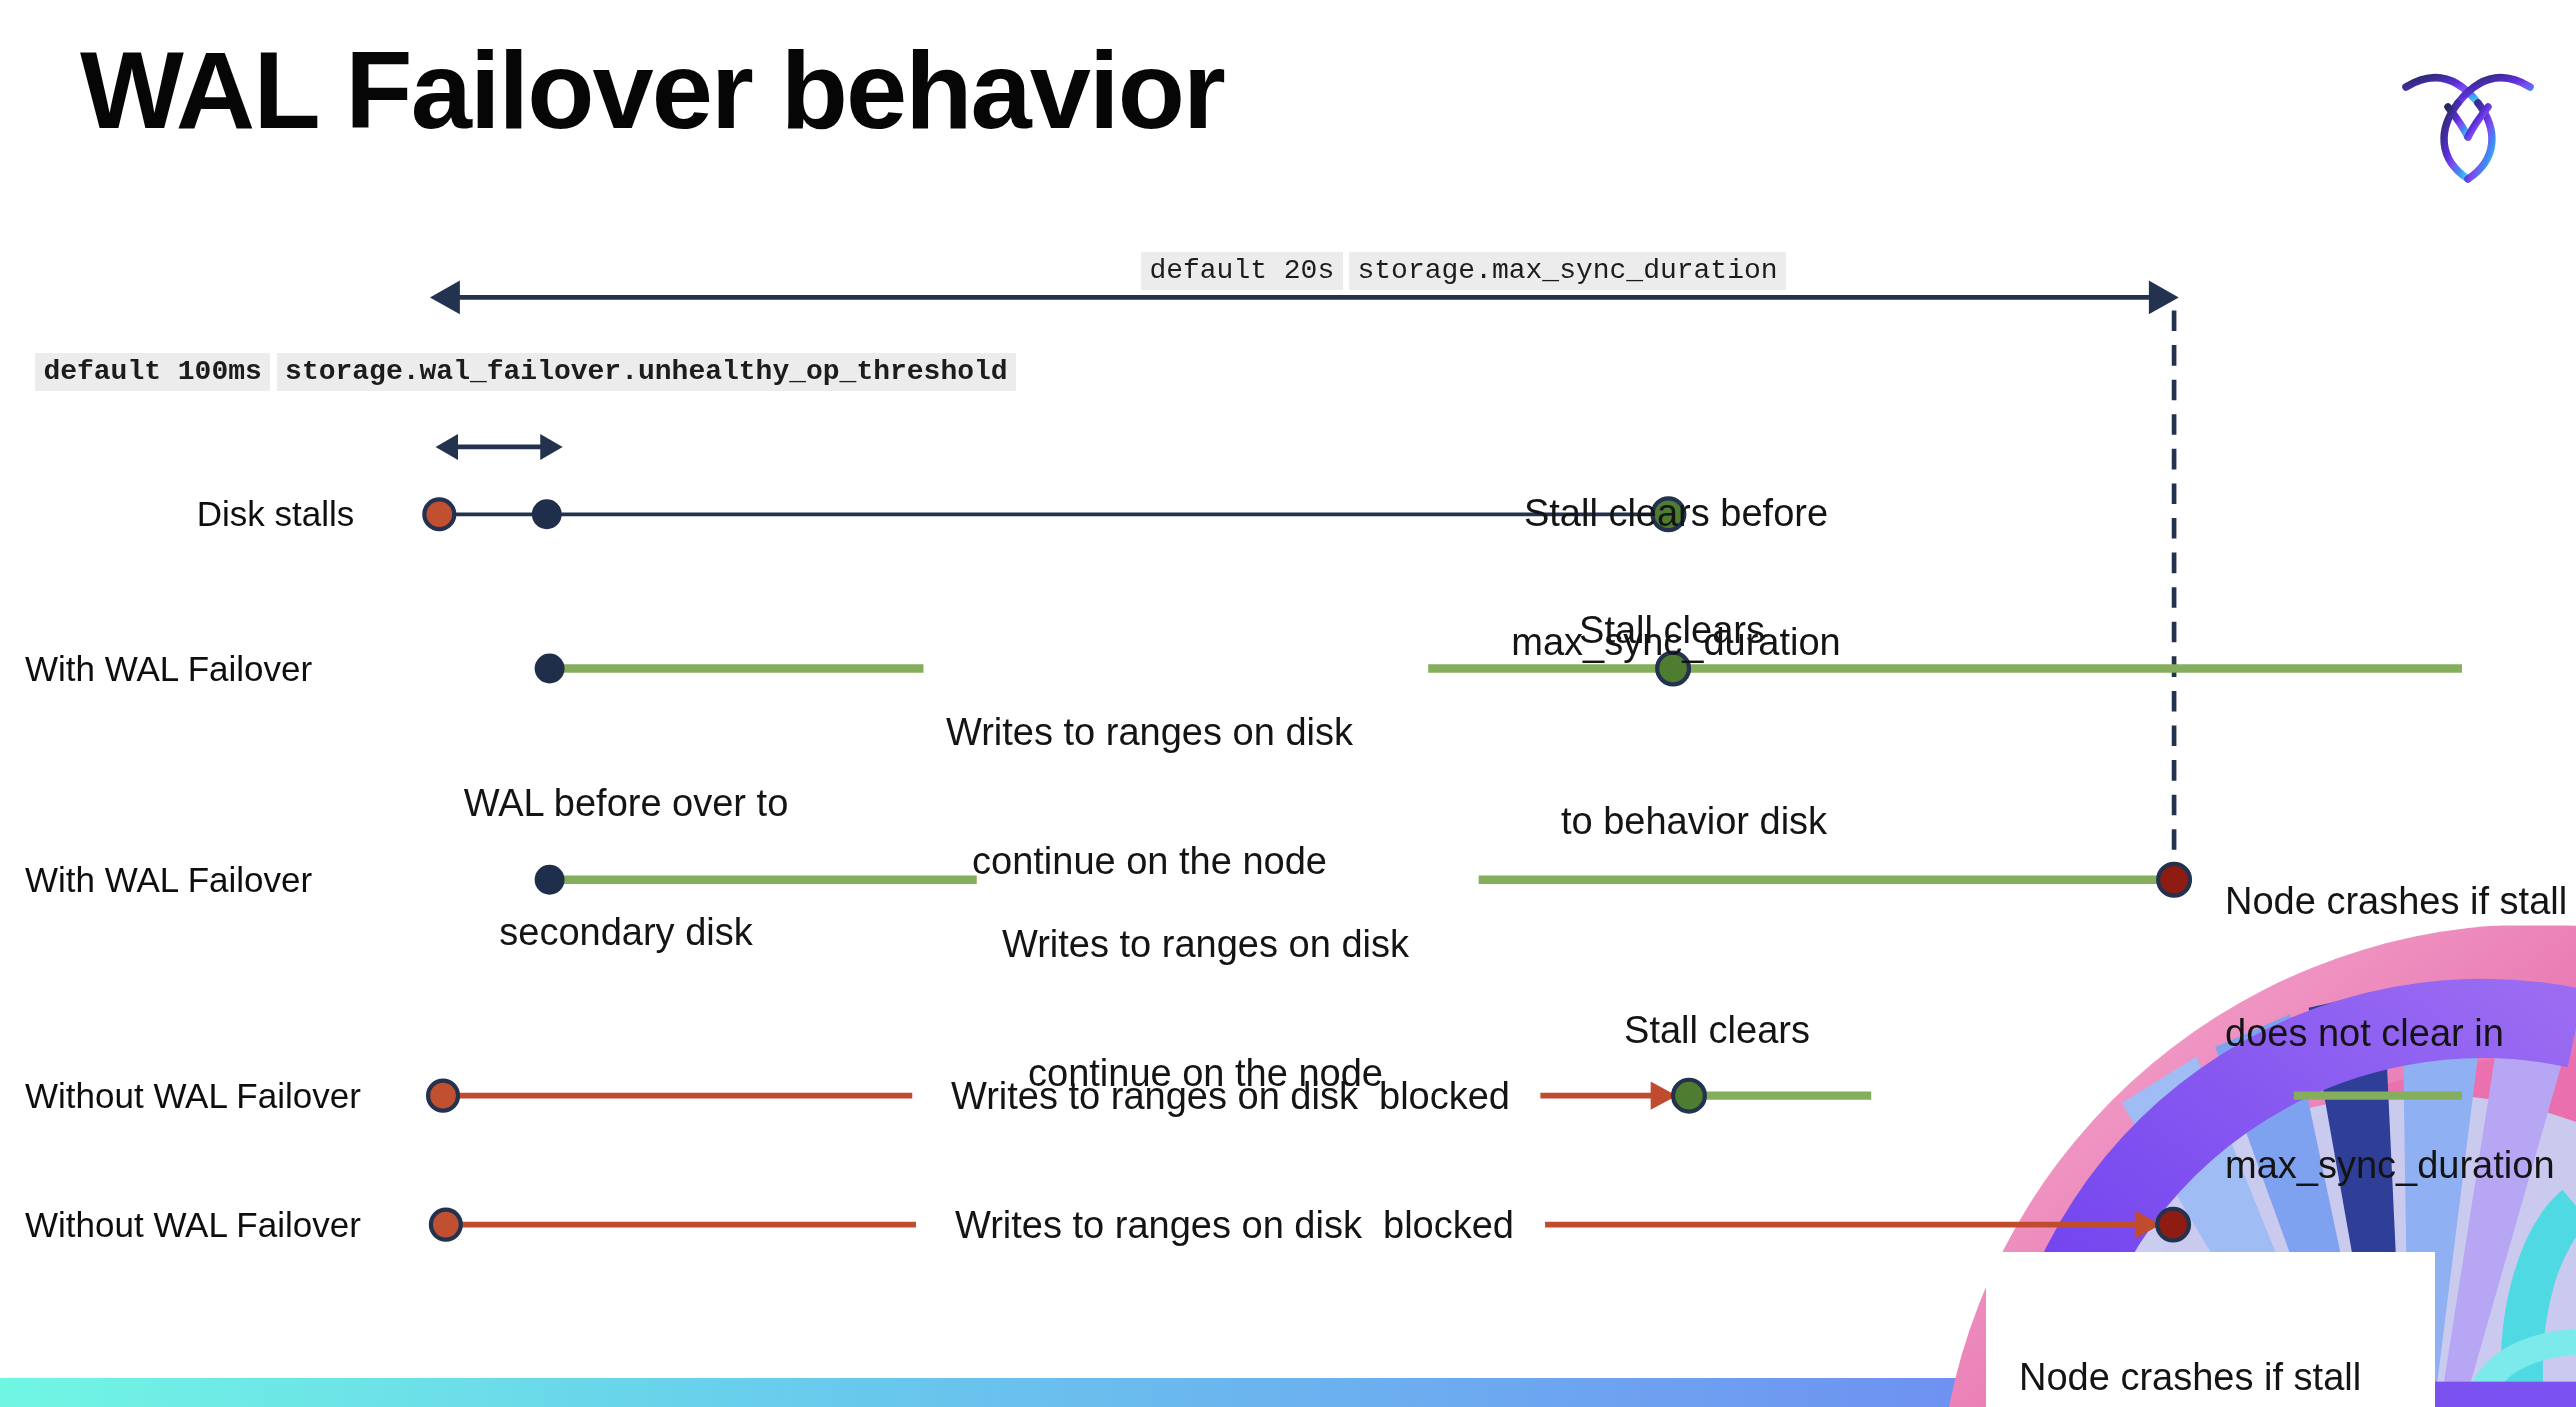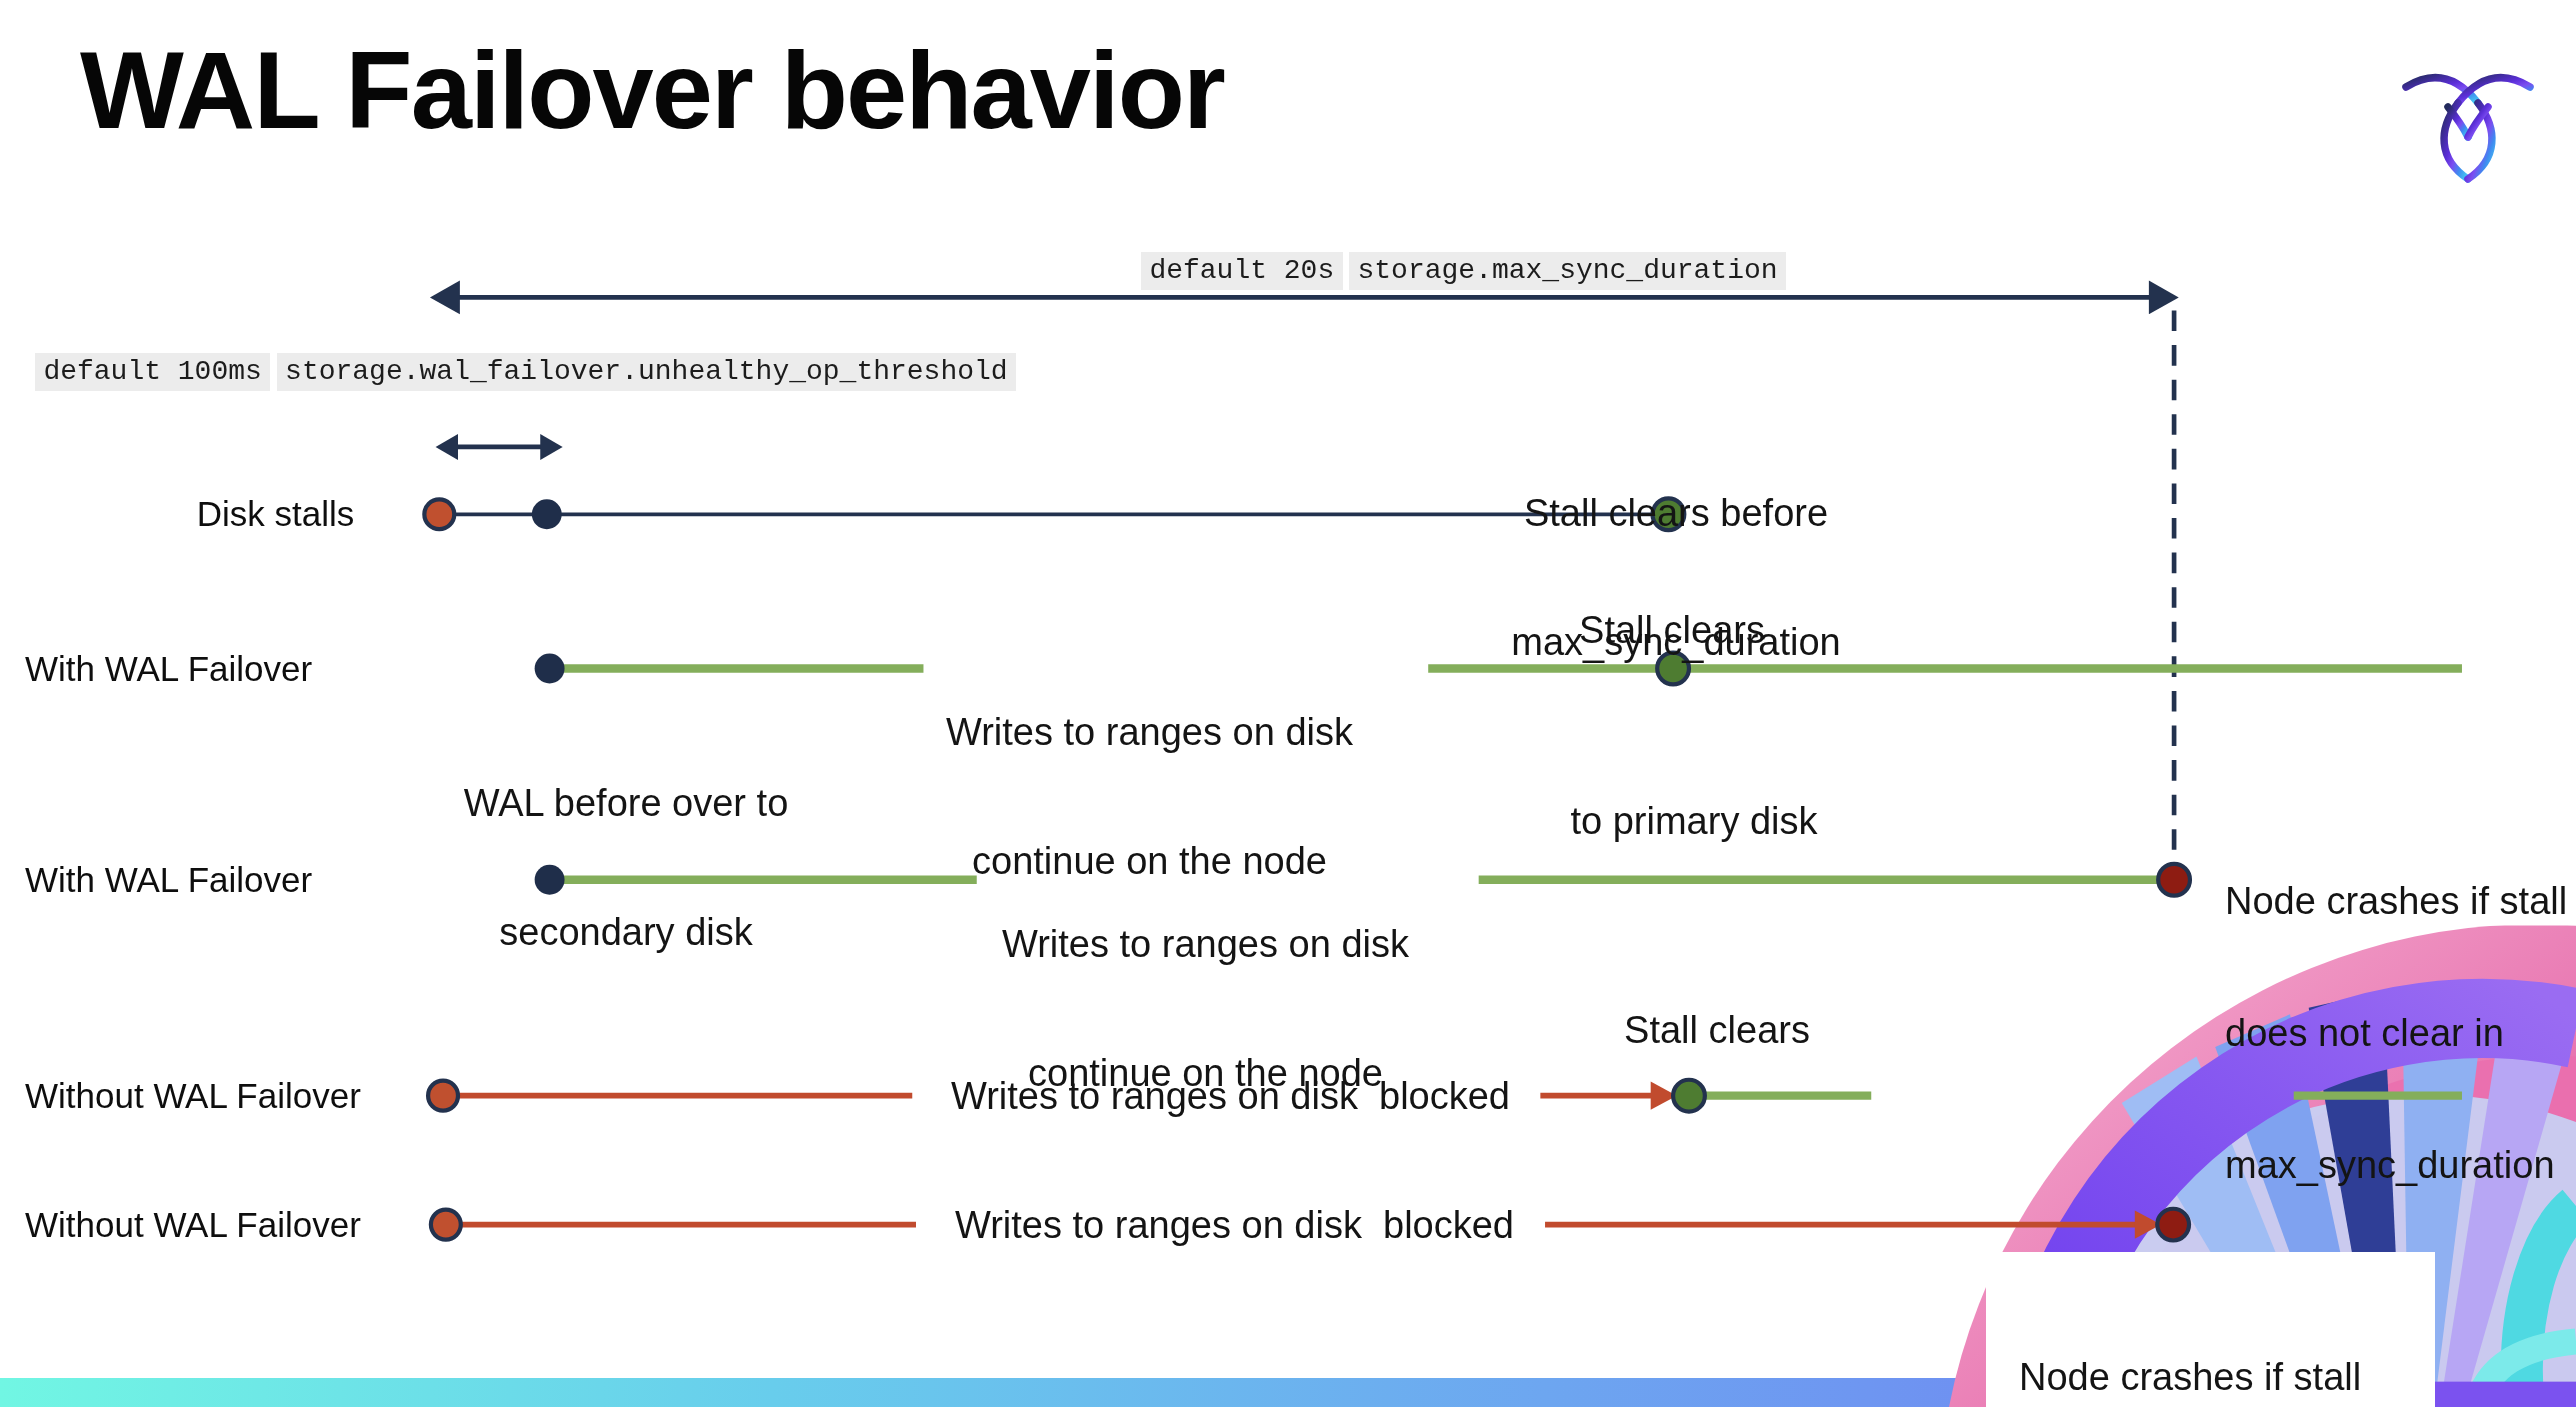--- a/index.html
+++ b/index.html
@@ -134,21 +134,21 @@
       <path d="M 70 100 C 76 88 82 80 90 70"></path>
     </g>
   </svg>
 
   <div id="title" class="abs">WAL Failover behavior</div>
 
   <div class="abs codelabel" style="left:1141px;top:252px;">
     <span>default 20s</span>
     <span>storage.max_sync_duration</span>
   </div>
-  <div class="abs codelabel" style="left:35px;top:353px;">
+  <div class="abs codelabel" style="left:35px;top:353px;font-weight:bold;">
     <span>default 100ms</span>
     <span>storage.wal_failover.unhealthy_op_threshold</span>
   </div>
 
   <div class="abs rowlabel" style="left:154px;top:494px;width:243px;text-align:center;">Disk stalls</div>
   <div class="abs rowlabel" style="left:25px;top:649px;width:318px;">With WAL Failover</div>
   <div class="abs rowlabel" style="left:25px;top:860px;width:318px;">With WAL Failover</div>
   <div class="abs rowlabel" style="left:25px;top:1076px;width:374px;">Without WAL Failover</div>
   <div class="abs rowlabel" style="left:25px;top:1205px;width:374px;">Without WAL Failover</div>
 
@@ -160,21 +160,21 @@
   <div class="abs note" style="left:944px;top:625px;width:411px;">
     <div>Writes to ranges on disk</div>
     <div>continue on the node</div>
   </div>
   <div class="abs note" style="left:1532px;top:609px;width:280px;">Stall clears</div>
   <div class="abs note" style="left:439px;top:696px;width:374px;">
     <div>WAL before over to</div>
     <div>secondary disk</div>
   </div>
   <div class="abs note" style="left:1507px;top:714px;width:374px;">
-    <div>to primary disk</div>
+    <div>to behavior disk</div>
   </div>
 
   <div class="abs note" style="left:1000px;top:837px;width:411px;">
     <div>Writes to ranges on disk</div>
     <div>continue on the node</div>
   </div>
   <div class="abs note left" style="left:2225px;top:791px;width:351px;line-height:44px;">
     <div>Node crashes if stall</div>
     <div>does not clear in</div>
     <div>max_sync_duration</div>

